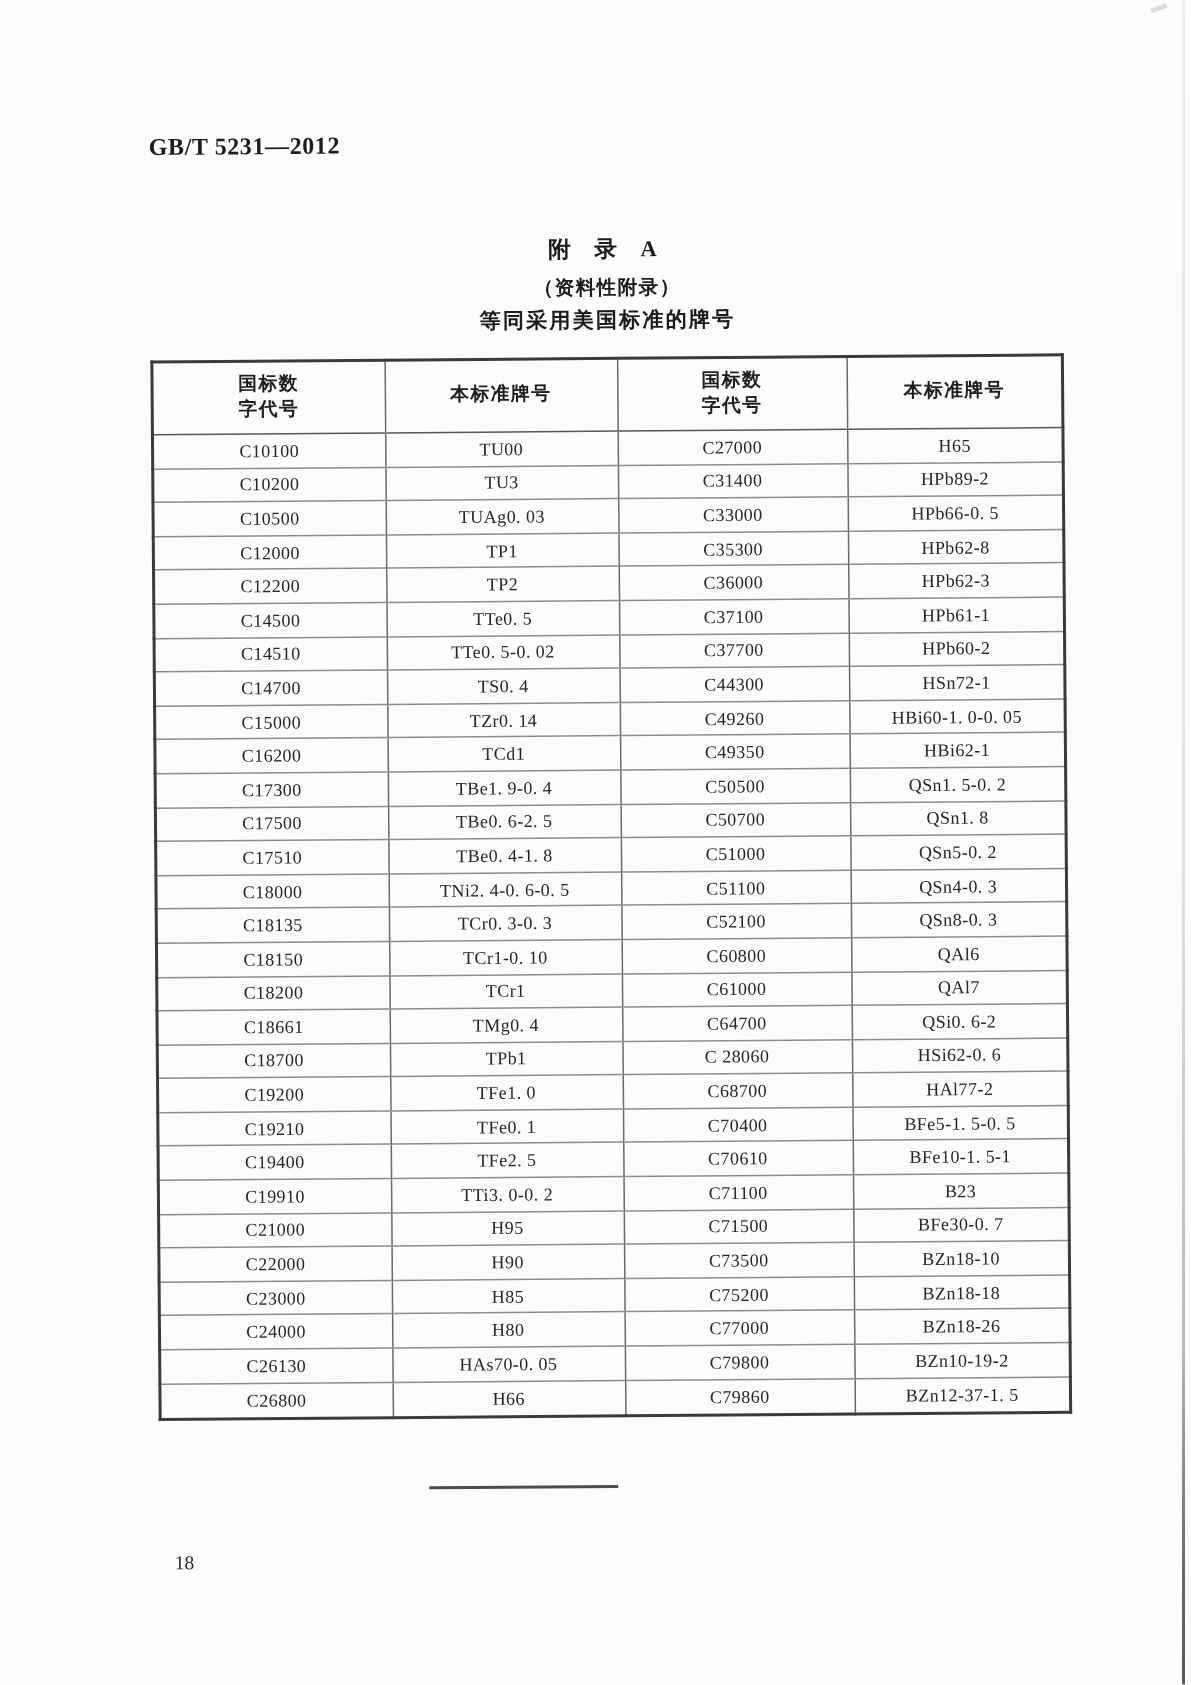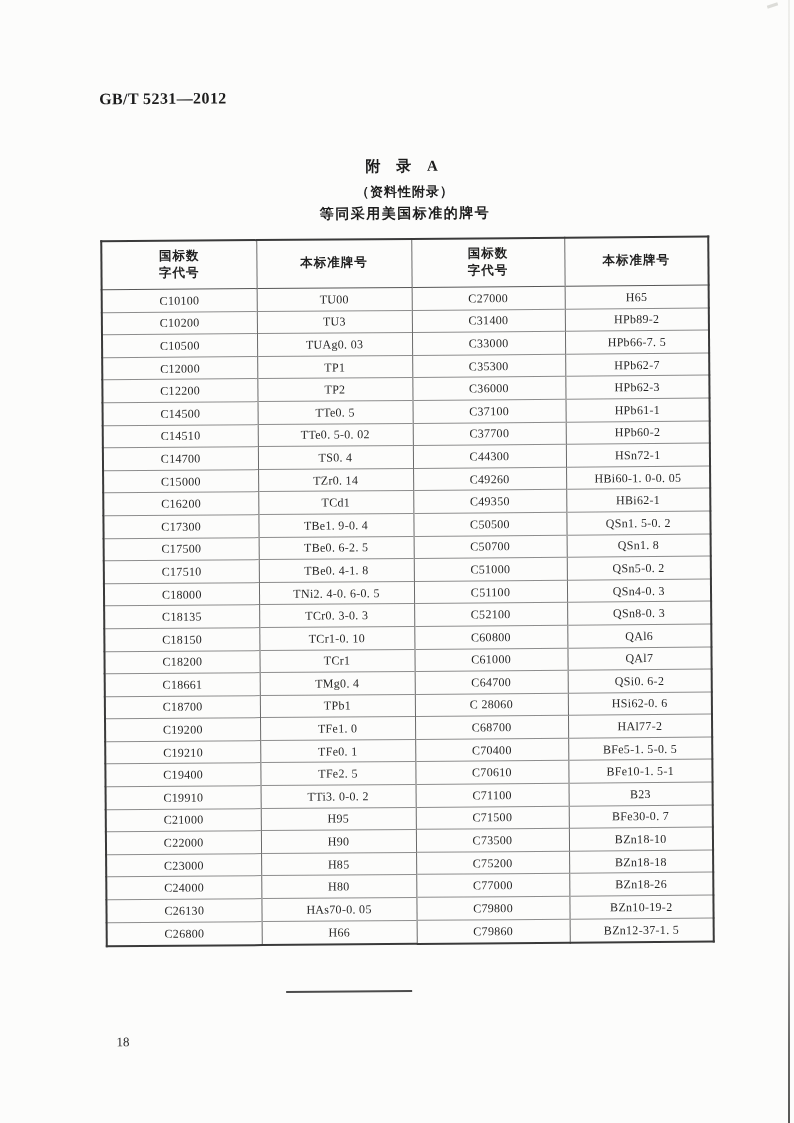--- a/index.html
+++ b/index.html
@@ -112,27 +112,27 @@
         <tr>
           <td>C10200</td>
           <td>TU3</td>
           <td class="dbl">C31400</td>
           <td>HPb89-2</td>
         </tr>
         <tr>
           <td>C10500</td>
           <td>TUAg0. 03</td>
           <td class="dbl">C33000</td>
-          <td>HPb66-7. 5</td>
+          <td>HPb66-0. 5</td>
         </tr>
         <tr>
           <td>C12000</td>
           <td>TP1</td>
           <td class="dbl">C35300</td>
-          <td>HPb62-7</td>
+          <td>HPb62-8</td>
         </tr>
         <tr>
           <td>C12200</td>
           <td>TP2</td>
           <td class="dbl">C36000</td>
           <td>HPb62-3</td>
         </tr>
         <tr>
           <td>C14500</td>
           <td>TTe0. 5</td>

